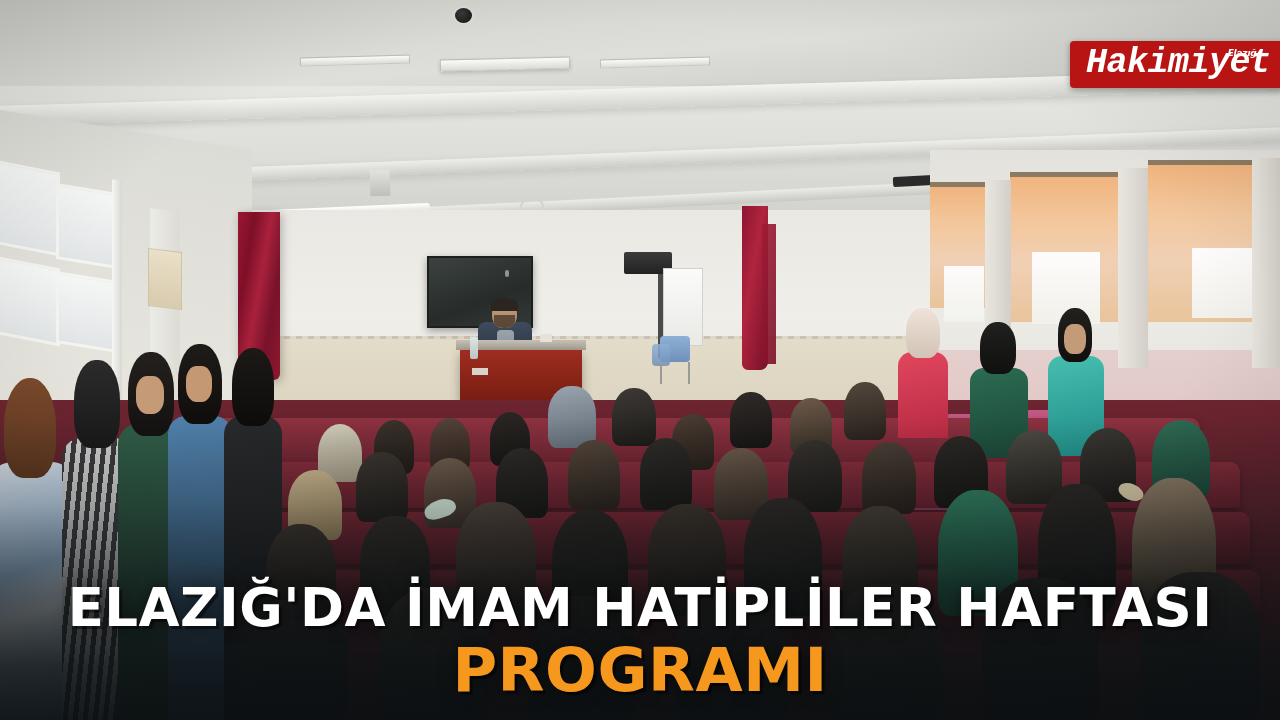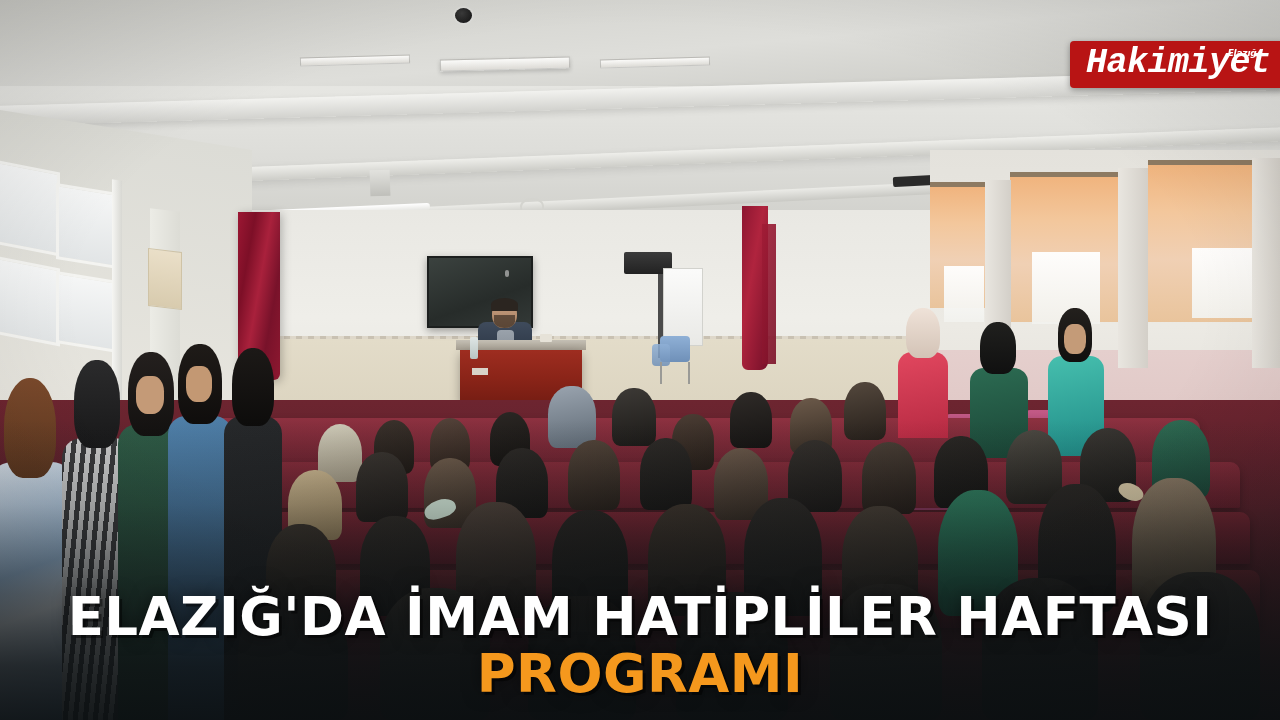--- a/index.html
+++ b/index.html
@@ -186,21 +186,21 @@
           letter-spacing:-.5px; line-height:1; font-family:Liberation Mono, monospace; }
   .logo-sup { position:absolute; right:28px; top:7px; font-size:9px; font-style:italic;
           font-weight:bold; color:#fff; letter-spacing:-.2px;
           font-family:"DejaVu Sans", sans-serif; }
 
   
   .headline { position:absolute; left:0; bottom:18px; width:1280px; text-align:center; }
   .hl1 { font-family:"DejaVu Sans", sans-serif; font-weight:bold; font-size:53px;
          color:#ffffff; letter-spacing:.5px; line-height:1.05;
          text-shadow:3px 3px 0 rgba(0,0,0,.45), 0 0 18px rgba(0,0,0,.55);margin-top:32px; }
-  .hl2 { font-family:"DejaVu Sans", sans-serif; font-weight:bold; font-size:53px;
+  .hl2 { font-family:"DejaVu Sans", sans-serif; font-weight:bold; font-size:61px;
          color:#f5981d; letter-spacing:.5px; line-height:1.05; margin-top:2px;
          text-shadow:3px 3px 0 rgba(0,0,0,.5), 0 0 18px rgba(0,0,0,.5); }
 </style>
 </head>
 <body>
 
 <div id="stage">
 
   <div class="photo">
 

